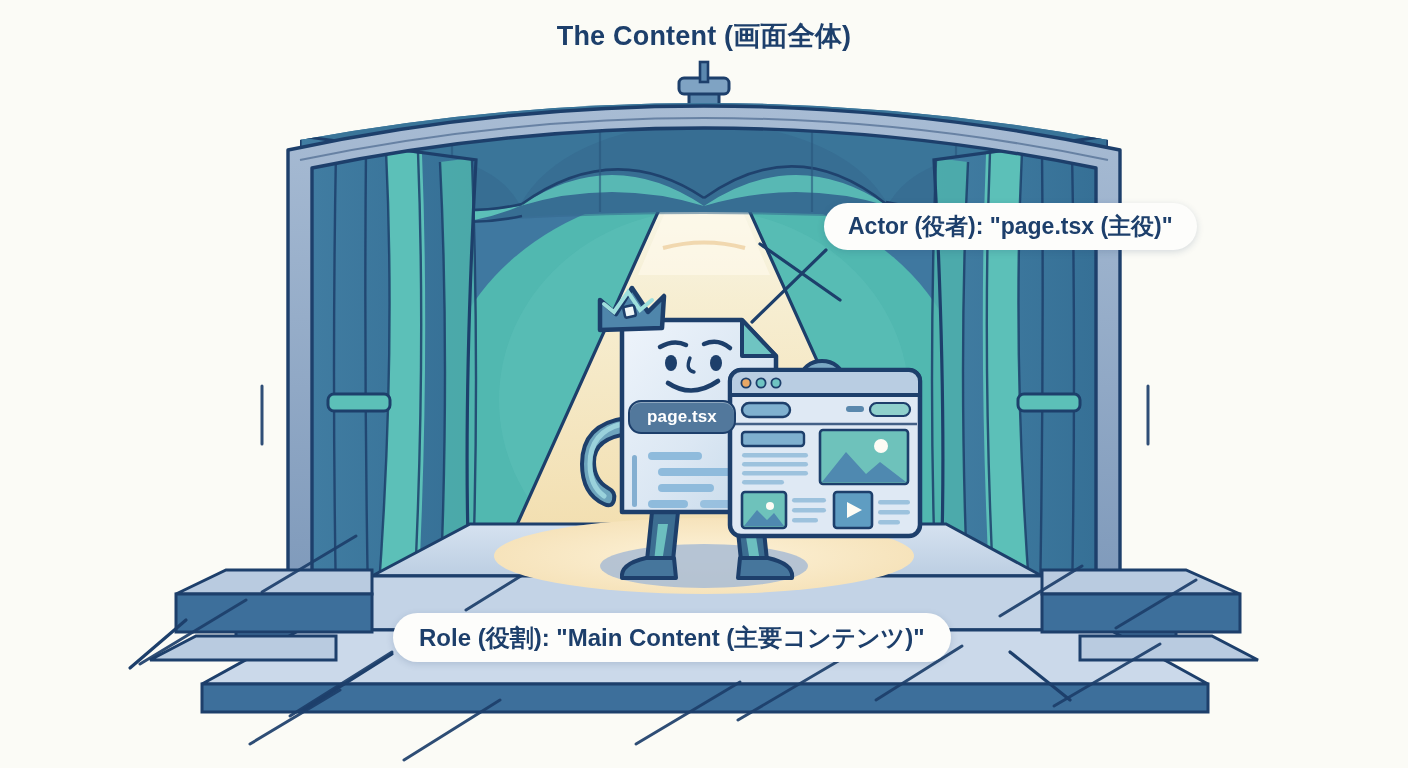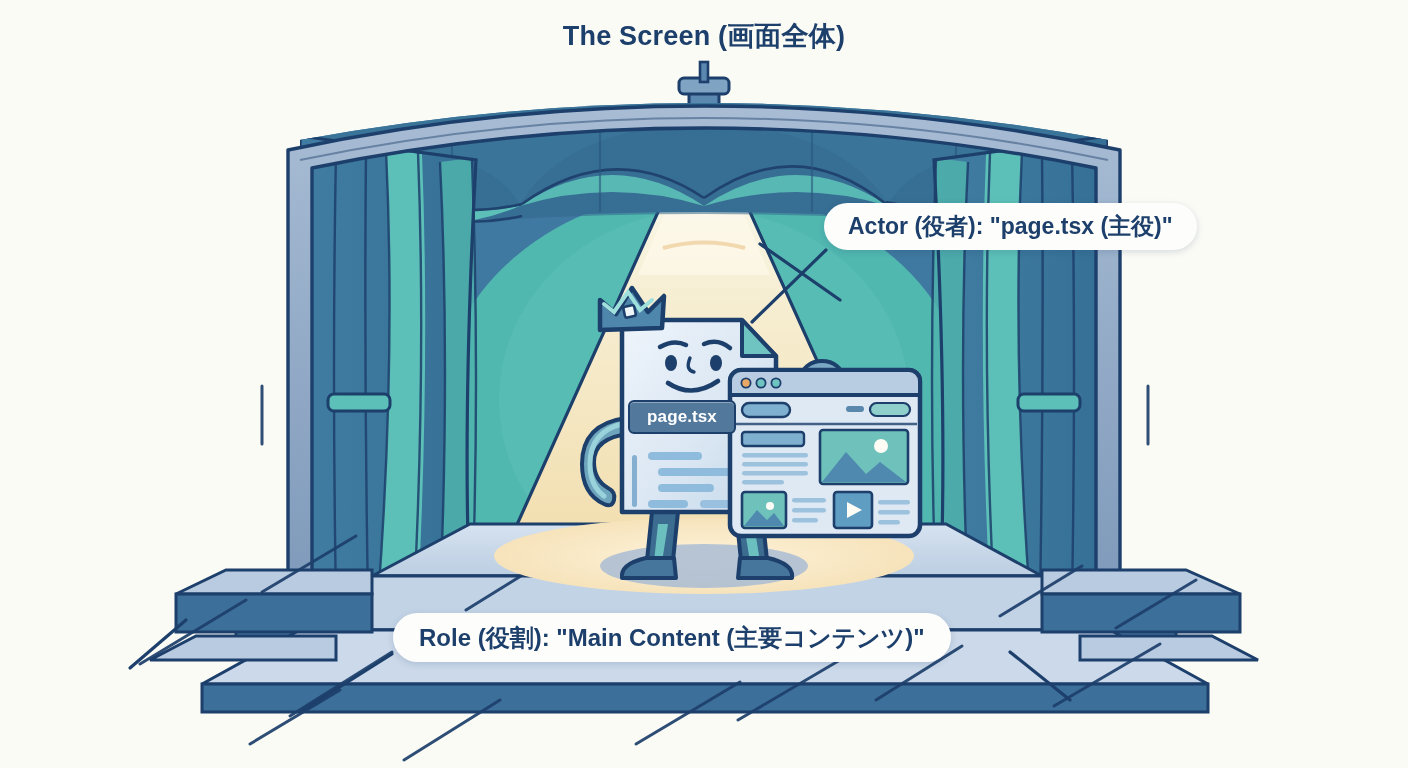--- a/index.html
+++ b/index.html
@@ -36,21 +36,21 @@
   #callout-actor{
     left:824px;top:203px;height:47px;padding:0 24px;font-size:23px;
   }
   #callout-role{
     left:393px;top:613px;height:49px;padding:0 26px;font-size:24px;
   }
 
   
   .file-badge{
     position:absolute;left:628px;top:400px;width:104px;height:30px;
-    background:#52789c;border:2.5px solid #1d3f6b;border-radius:6px;
+    background:#52789c;border:2.5px solid #1d3f6b;border-radius:13px;
     display:flex;align-items:center;justify-content:center;
     color:#ffffff;font-size:17px;font-weight:700;letter-spacing:.1px;
     box-shadow:inset 0 1px 0 rgba(255,255,255,.35);
     font-family:"Liberation Sans","DejaVu Sans",sans-serif;
   }
 </style>
 </head>
 <body>
 
 <div id="stage-illustration">
@@ -329,21 +329,21 @@
         <path d="M847,502 L862,510 L847,518 Z" fill="#fdfcf5"></path>
       </g>
       <g fill="#9dc2dd">
         <rect x="878" y="500" width="32" height="4.6" rx="2.3"></rect>
         <rect x="878" y="510" width="32" height="4.6" rx="2.3"></rect>
         <rect x="878" y="520" width="22" height="4.6" rx="2.3"></rect>
       </g>
     </g>
   </svg>
 
-  <div class="page-title">The Screen (画面全体)</div>
+  <div class="page-title">The Content (画面全体)</div>
 
   <div class="callout" id="callout-actor">
     <span>Actor (役者): "page.tsx (主役)"</span>
   </div>
 
   <div class="callout" id="callout-role">
     <span>Role (役割): "Main Content (主要コンテンツ)"</span>
   </div>
 
   <div class="file-badge">page.tsx</div>

